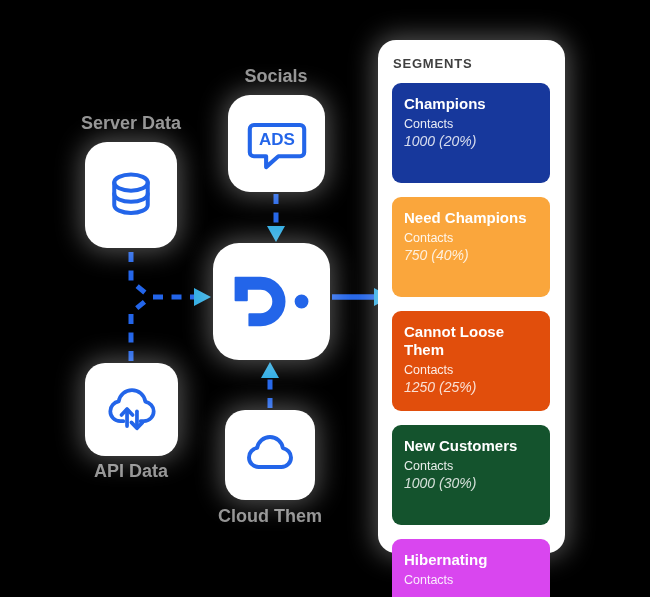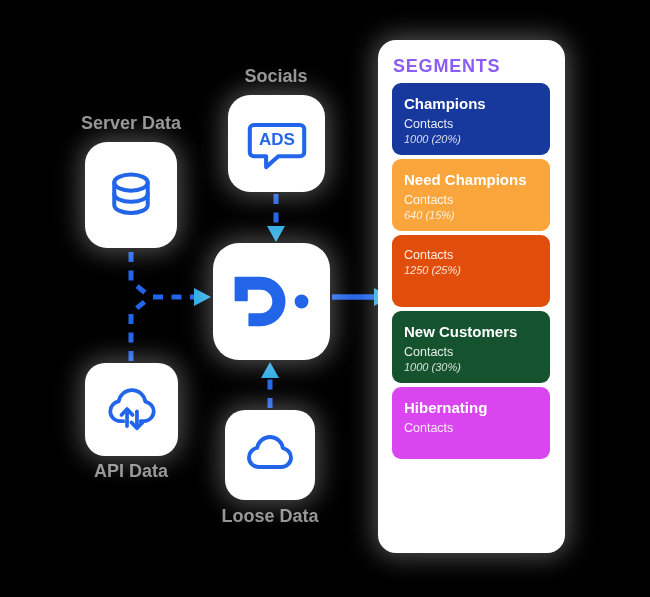--- a/index.html
+++ b/index.html
@@ -13,28 +13,28 @@
   #socials-card{left:228px;top:95px;width:97px;height:97px;border-radius:22px;}
   #hub-card{left:213px;top:243px;width:117px;height:117px;border-radius:26px;}
   #api-card{left:85px;top:363px;width:93px;height:93px;border-radius:20px;}
   #cloud-card{left:225px;top:410px;width:90px;height:90px;border-radius:20px;}
   #server-label{left:66px;top:113px;width:130px;}
   #socials-label{left:216px;top:66px;width:120px;}
   #api-label{left:66px;top:461px;width:130px;}
   #cloud-label{left:205px;top:506px;width:130px;}
   .panel{position:absolute;left:378px;top:40px;width:187px;height:513px;background:#fff;border-radius:18px;
          z-index:2;box-shadow:0 0 26px 4px rgba(255,255,255,0.32);}
-  .panel-header{position:absolute;left:15px;top:16px;font-size:18px;font-weight:700;color:#8b5cf6;
+  .panel-header{position:absolute;left:15px;top:16px;font-size:13px;font-weight:700;color:#404040;
                 letter-spacing:0.8px;}
   .seg-stack{position:absolute;left:14px;top:43px;width:158px;}
-  .seg-card{height:72px;border-radius:9px;margin-bottom:4px;box-sizing:border-box;
+  .seg-card{height:100px;border-radius:9px;margin-bottom:14px;box-sizing:border-box;
             padding:12px 12px;color:#fff;}
   .seg-title{font-size:15px;font-weight:700;line-height:1.2;margin-bottom:3px;}
   .seg-sub{font-size:12.5px;line-height:1.3;color:rgba(255,255,255,0.9);}
-  .seg-val{font-size:11px;line-height:1.3;font-style:italic;color:rgba(255,255,255,0.82);}
+  .seg-val{font-size:14px;line-height:1.3;font-style:italic;color:rgba(255,255,255,0.82);}
   .icon-svg{display:block;}
 </style>
 </head>
 <body>
 
 <div class="stage">
 
   <svg class="connectors" width="650" height="597">
     <g stroke="#2365E9" stroke-width="5" fill="none" stroke-dasharray="10 8.5">
       <path d="M131,252 L131,281 L149,296"></path>
@@ -48,21 +48,21 @@
       <polygon points="194,288 194,306 211,297"></polygon>
       <polygon points="267,226 285,226 276,242"></polygon>
       <polygon points="261,378 279,378 270,362"></polygon>
       <polygon points="374,288 374,306 391,297"></polygon>
     </g>
   </svg>
 
   <div class="src-label" id="server-label">Server Data</div>
   <div class="src-label" id="socials-label">Socials</div>
   <div class="src-label" id="api-label">API Data</div>
-  <div class="src-label" id="cloud-label">Loose Data</div>
+  <div class="src-label" id="cloud-label">Cloud Them</div>
 
   <div class="card" id="server-card">
     <span>
       <svg class="icon-svg" width="62" height="62" viewBox="0 0 100 100" fill="none" stroke="#2365E9" stroke-width="6.5" stroke-linecap="round" stroke-linejoin="round">
         <ellipse cx="50" cy="30" rx="27" ry="13"></ellipse>
         <path d="M23,30 V66 a27,13 0 0 0 54,0 V30"></path>
         <path d="M23,48 a27,13 0 0 0 54,0"></path>
       </svg>
     </span>
   </div>
@@ -111,24 +111,25 @@
 
       <div class="seg-card" style="background: rgb(23, 56, 156);">
         <div class="seg-title">Champions</div>
         <div class="seg-sub">Contacts</div>
         <div class="seg-val">1000 (20%)</div>
       </div>
 
       <div class="seg-card" style="background: rgb(250, 166, 60);">
         <div class="seg-title">Need Champions</div>
         <div class="seg-sub">Contacts</div>
-        <div class="seg-val">640 (15%)</div>
+        <div class="seg-val">750 (40%)</div>
       </div>
 
       <div class="seg-card" style="background: rgb(225, 78, 12);">
+        <div class="seg-title">Cannot Loose Them</div>
         <div class="seg-sub">Contacts</div>
         <div class="seg-val">1250 (25%)</div>
       </div>
 
       <div class="seg-card" style="background: #14532d;">
         <div class="seg-title">New Customers</div>
         <div class="seg-sub">Contacts</div>
         <div class="seg-val">1000 (30%)</div>
       </div>
 

